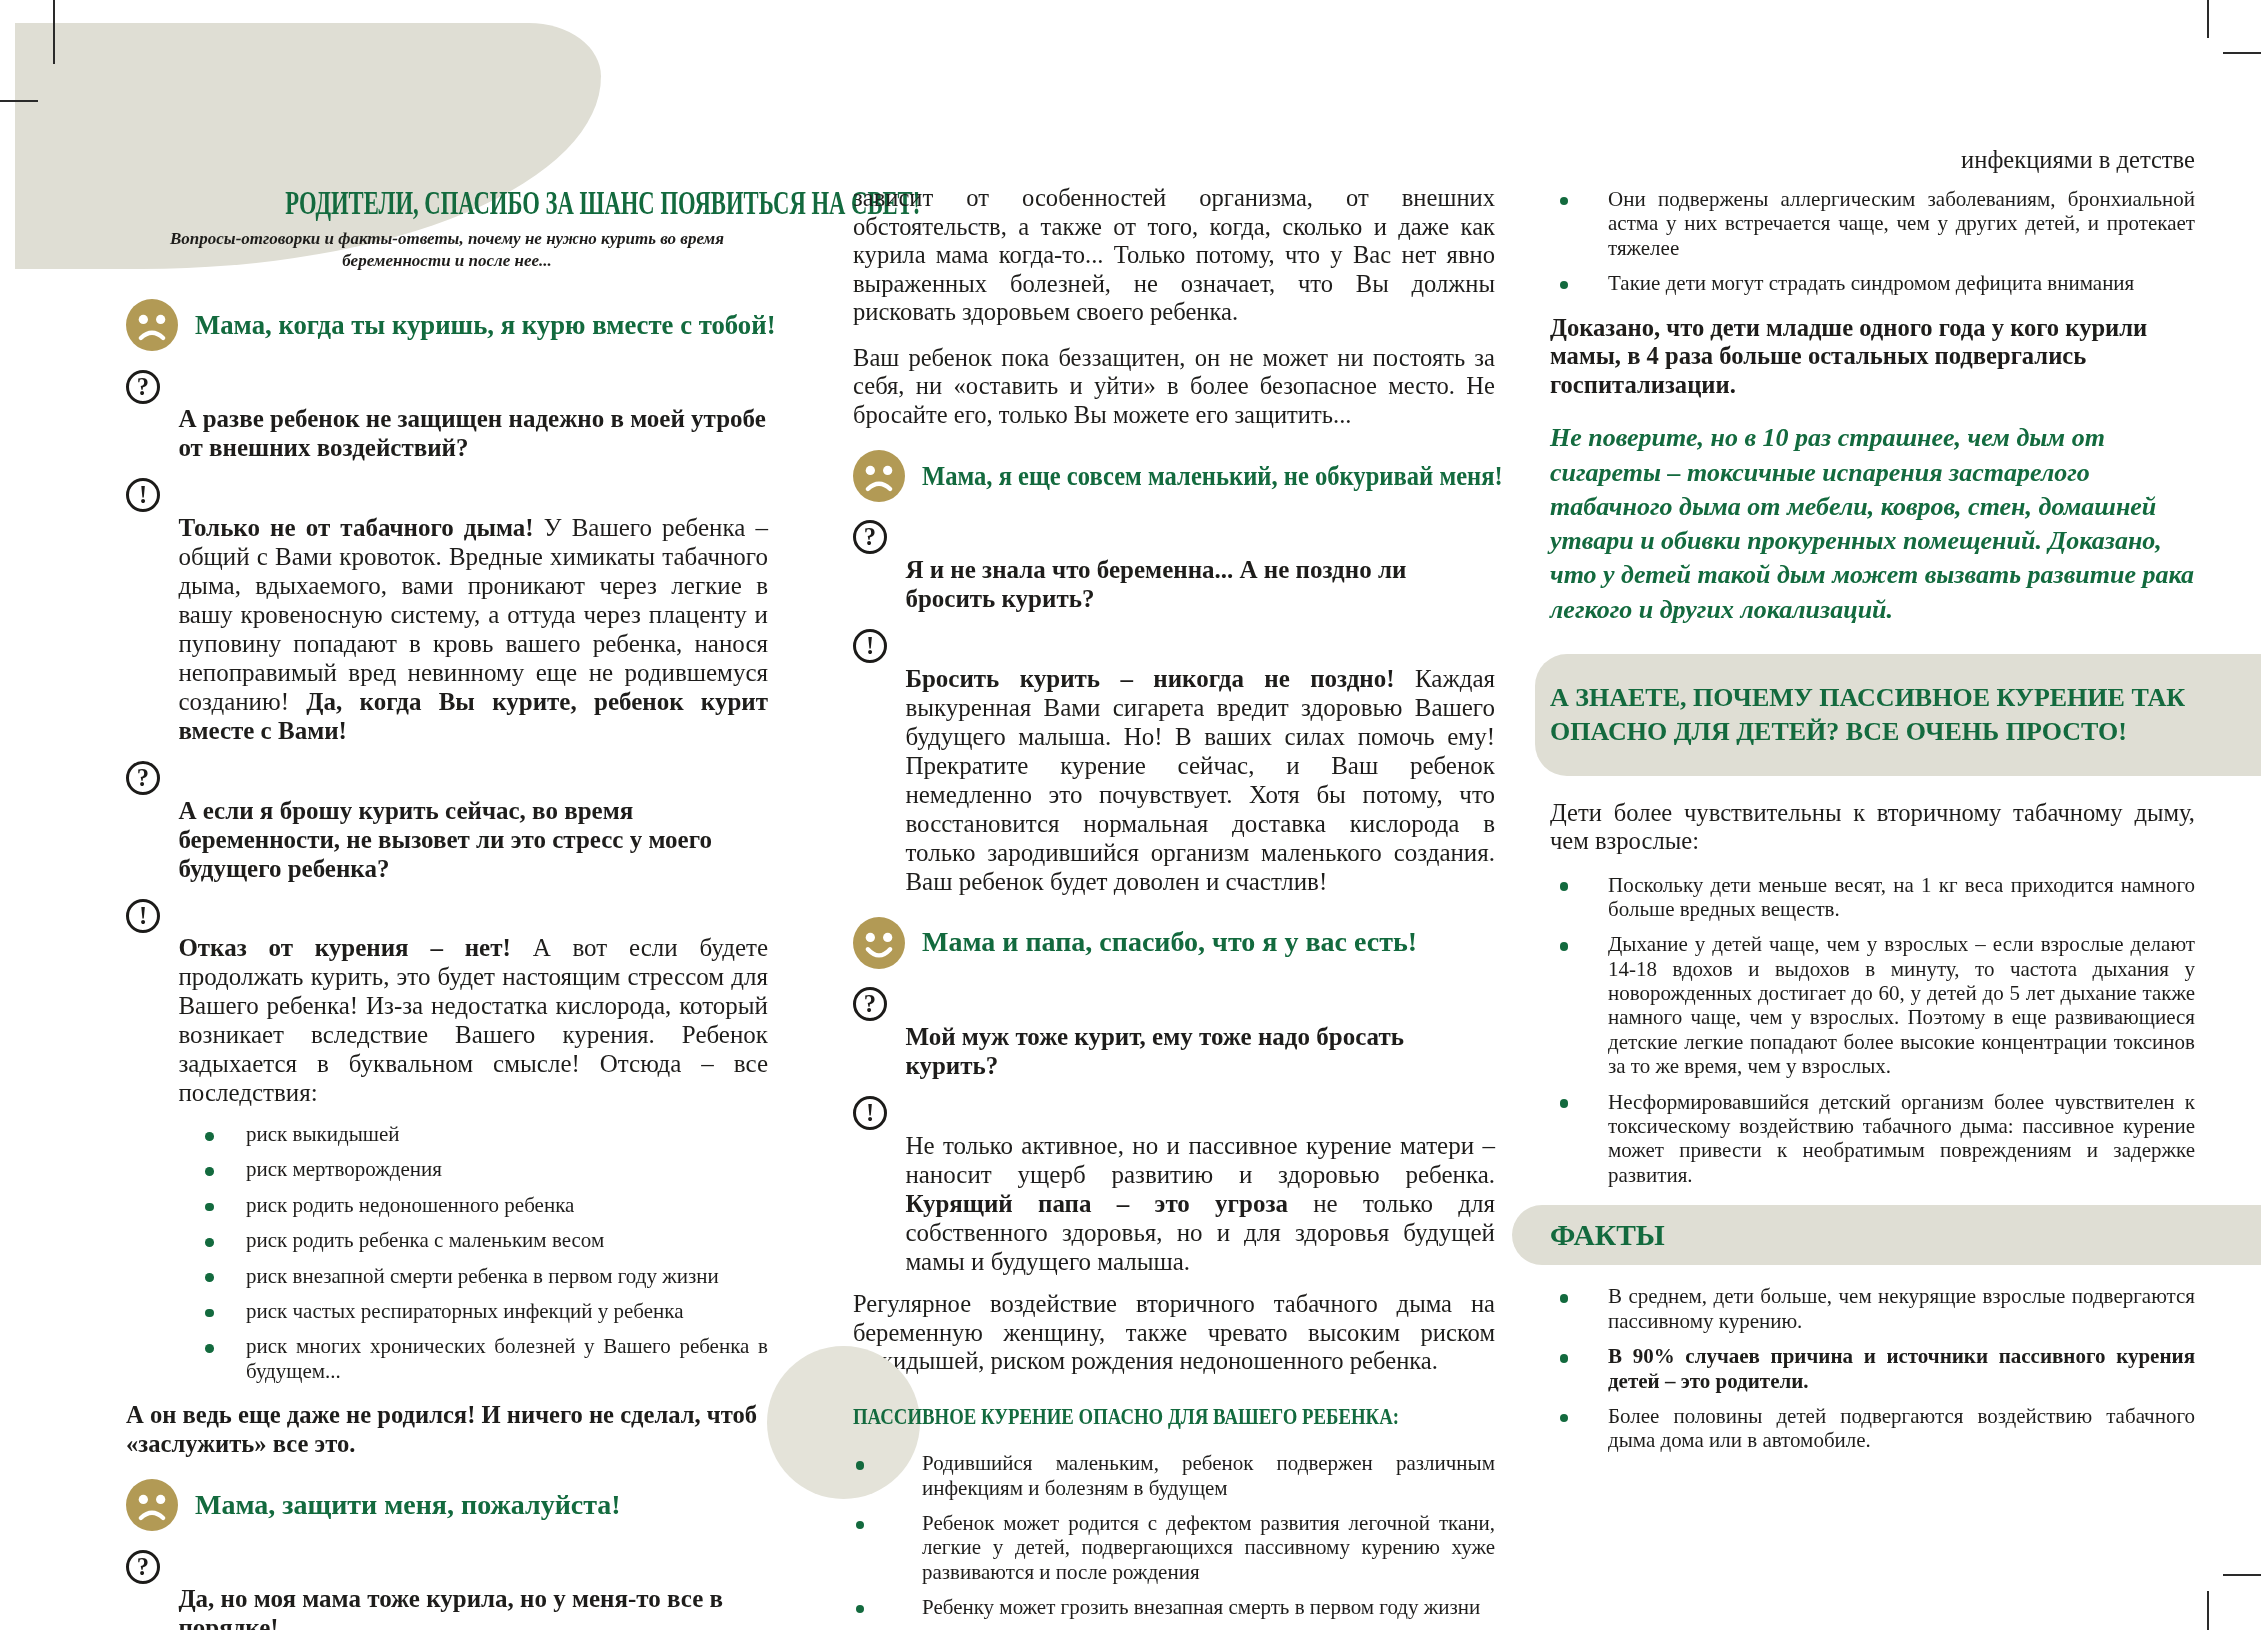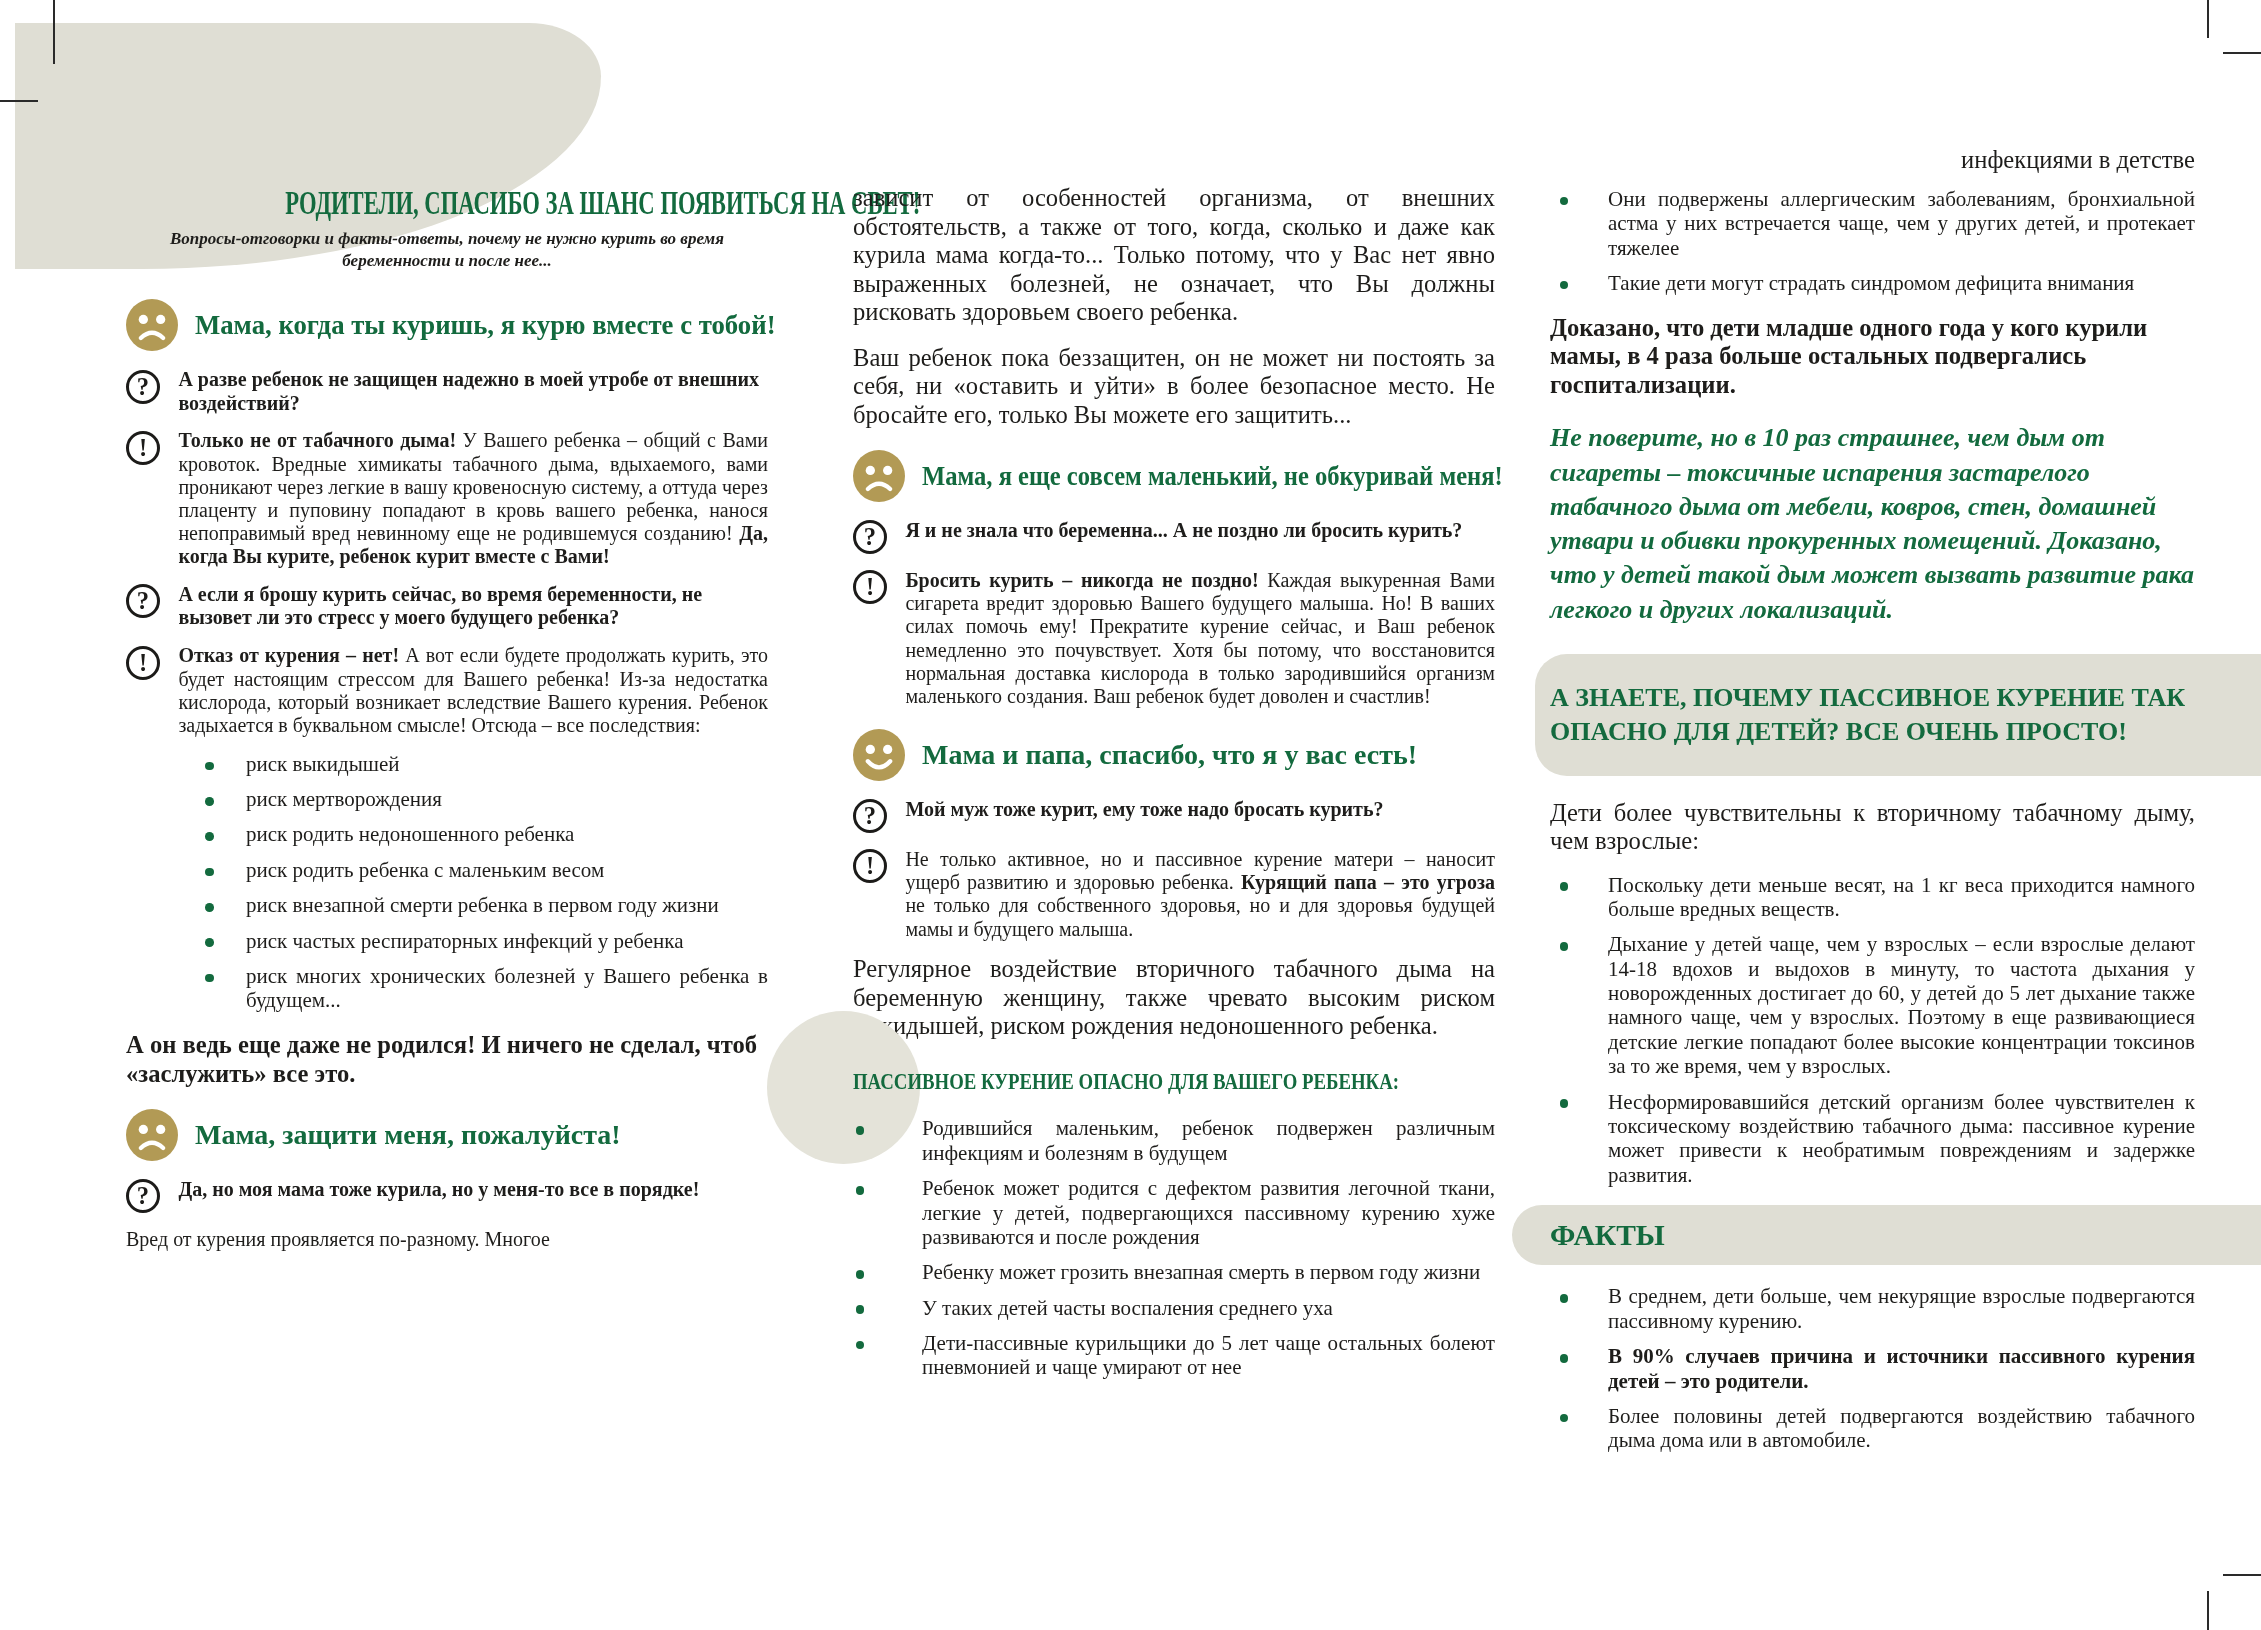--- a/index.html
+++ b/index.html
@@ -45,21 +45,21 @@
   .smiley{flex:0 0 52px;width:52px;height:52px;display:block;}
   .smiley svg{display:block;}
 
   .qa{display:flex;align-items:flex-start;gap:18.4px;margin:0 0 14.7px;}
   .ring{
     flex:0 0 34px;width:34px;height:34px;margin-top:1.2px;
     border:3.7px solid #1c1b19;border-radius:50%;
     display:flex;align-items:center;justify-content:center;
     font-weight:bold;font-size:24.6px;color:#1c1b19;box-sizing:border-box;
   }
-  .qa .tx{font-size:20px;line-height:1.16;text-align:justify;min-width:0;}
+  .qa .tx{font-size:25px;line-height:1.16;text-align:justify;min-width:0;margin-top:36px;}
   .qa.q .tx{font-weight:bold;text-align:left;}
 
   .para{font-size:24.6px;line-height:1.16;text-align:justify;margin:0 0 17px;}
   .para.bold{font-weight:bold;text-align:left;}
   .para.cont{text-align:left;margin:0 0 12.3px;}
   #col2 .para.cont{padding-left:58px;text-align:right;}
 
   .bullets{list-style:none;margin:2.5px 0 18.4px;padding:0;}
   .bullets li{position:relative;font-size:21px;line-height:1.16;text-align:justify;margin:0 0 11px;}
   .bullets li .dot{position:absolute;width:8.6px;height:8.6px;border-radius:50%;background:var(--green);top:9.8px;}

